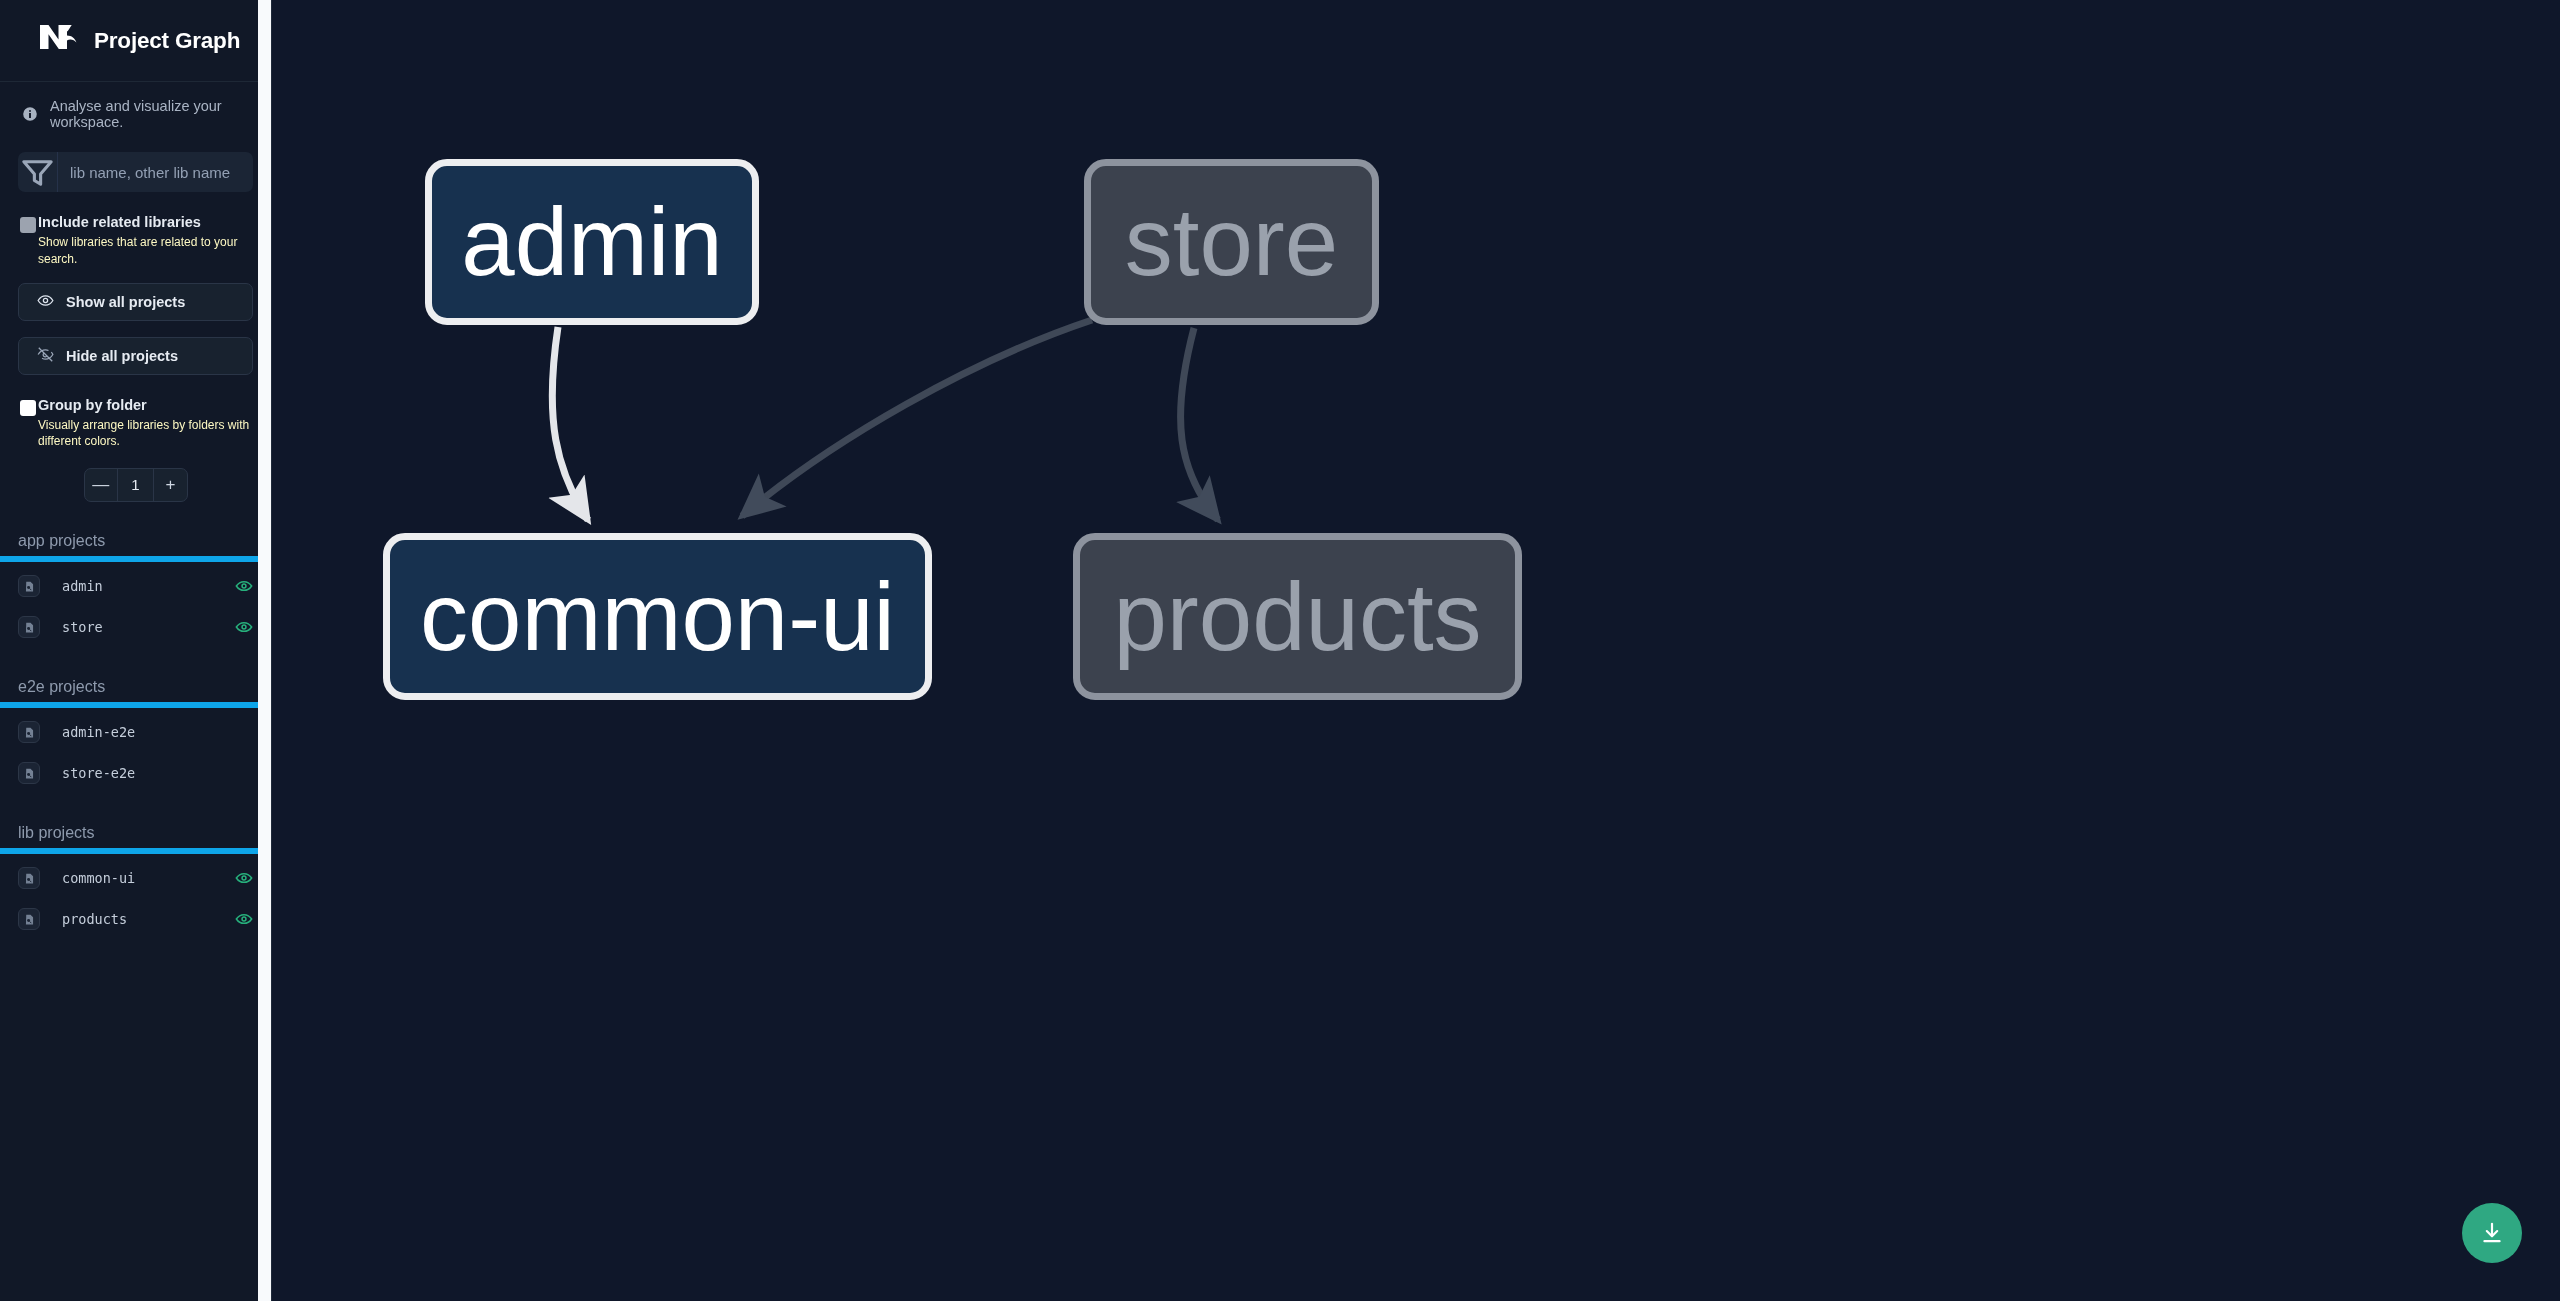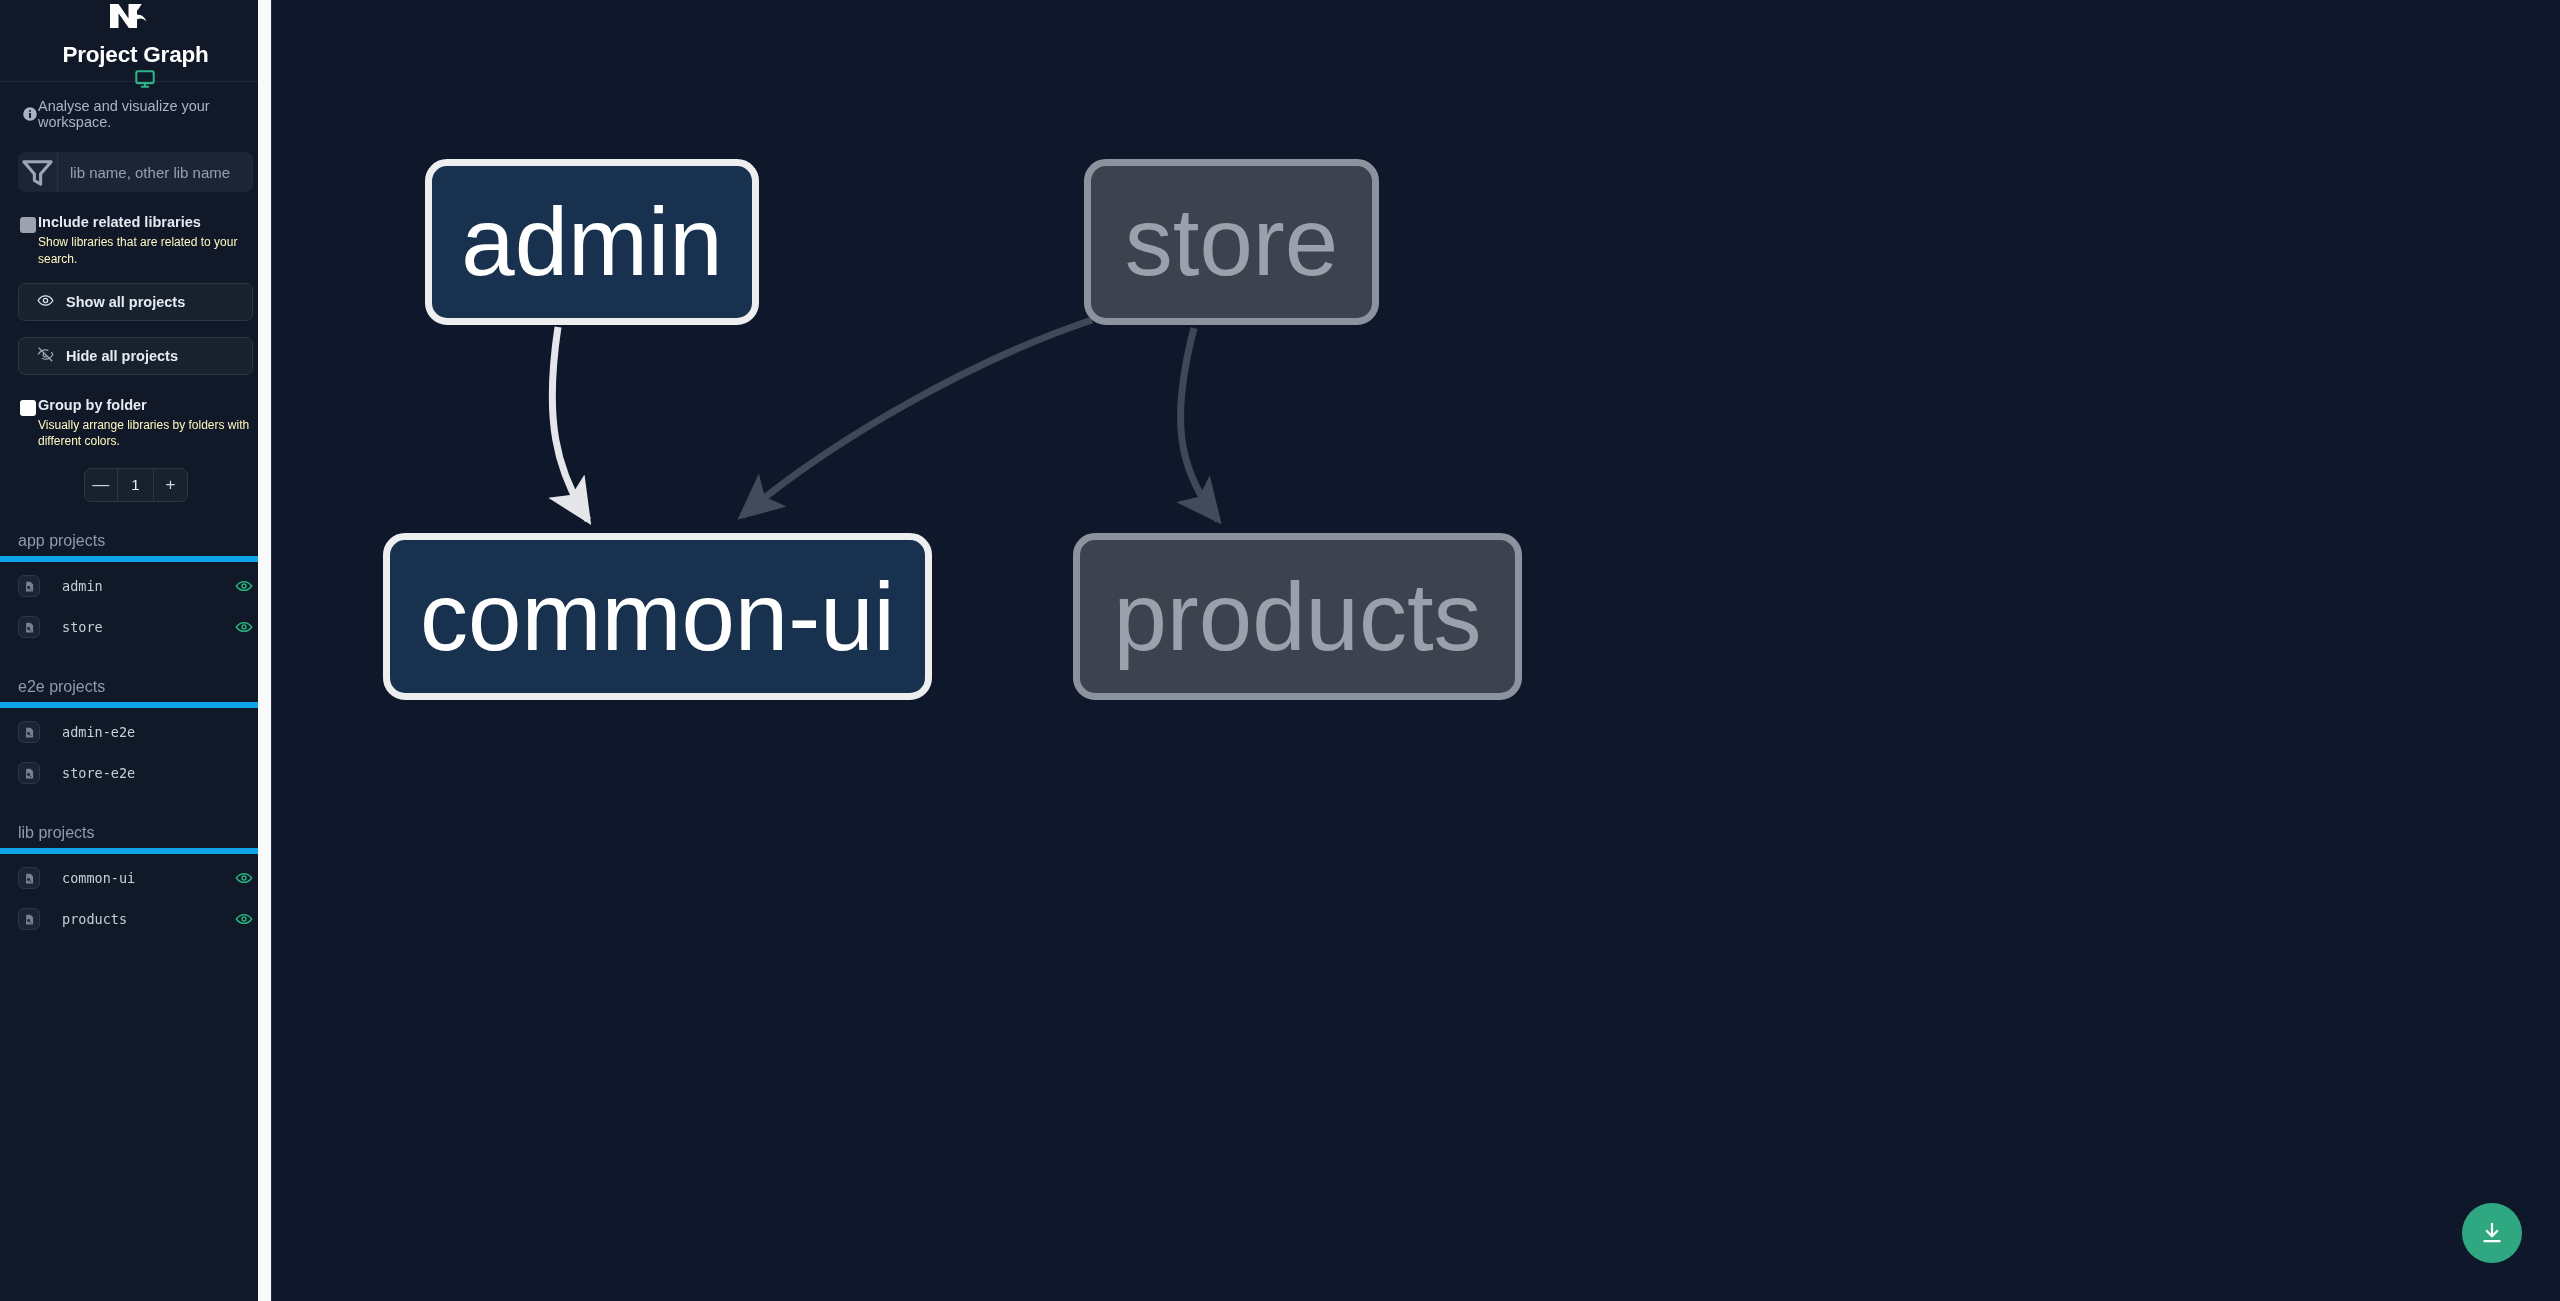--- a/index.html
+++ b/index.html
@@ -18,31 +18,30 @@
     position: relative;
     flex: 0 0 272px;
     border-right: 1px solid #1f2a3a;
     overflow: hidden;
   }
   .sb-header {
     height: 82px;
     display: flex; align-items: center;
     padding: 0 38px;
     border-bottom: 1px solid #1e2836;
-    flex-direction: column;
   }
   .nx-logo { width: 42px; height: 40px; flex: 0 0 42px; margin-right: 14px; }
   .app-title {
     color: #ffffff; font-size: 22.5px; font-weight: 700; letter-spacing: -0.2px;
     white-space: nowrap;
   }
   .monitor-icon { margin-left: 18px; width: 22px; height: 22px; display:block; }
 
   .sb-tagline {
-    display: flex; align-items: center; gap: 0;
+    display: flex; align-items: center; gap: 12px;
     padding: 16px 22px 0 22px;
     color: #aab4c4; font-size: 14.5px;
   }
   .info-icon { width: 16px; height: 16px; flex: 0 0 16px; }
 
   .filter-wrap {
     margin: 22px 18px 0 18px;
     height: 40px;
     background: #1b2535;
     border-radius: 7px;

